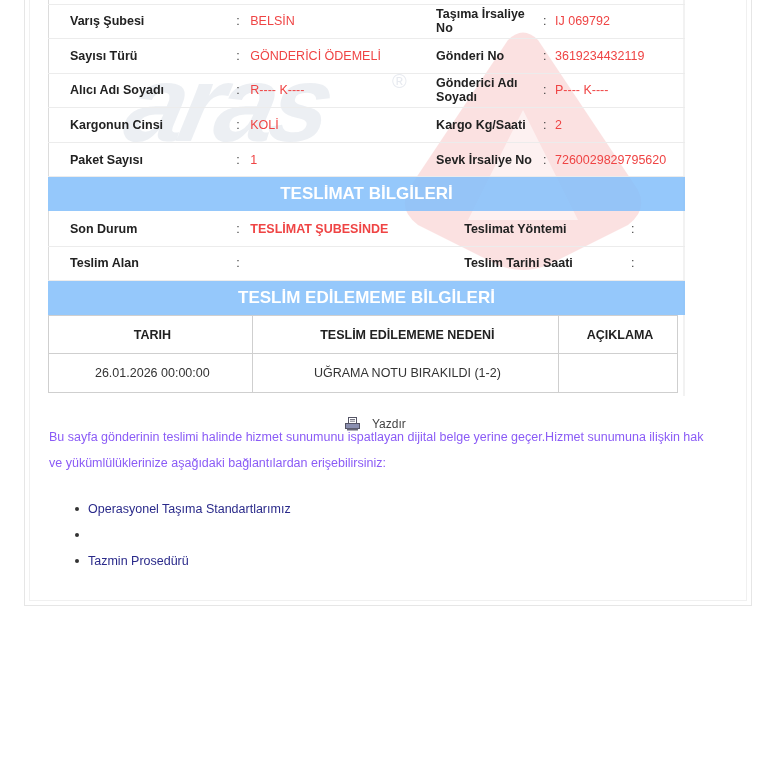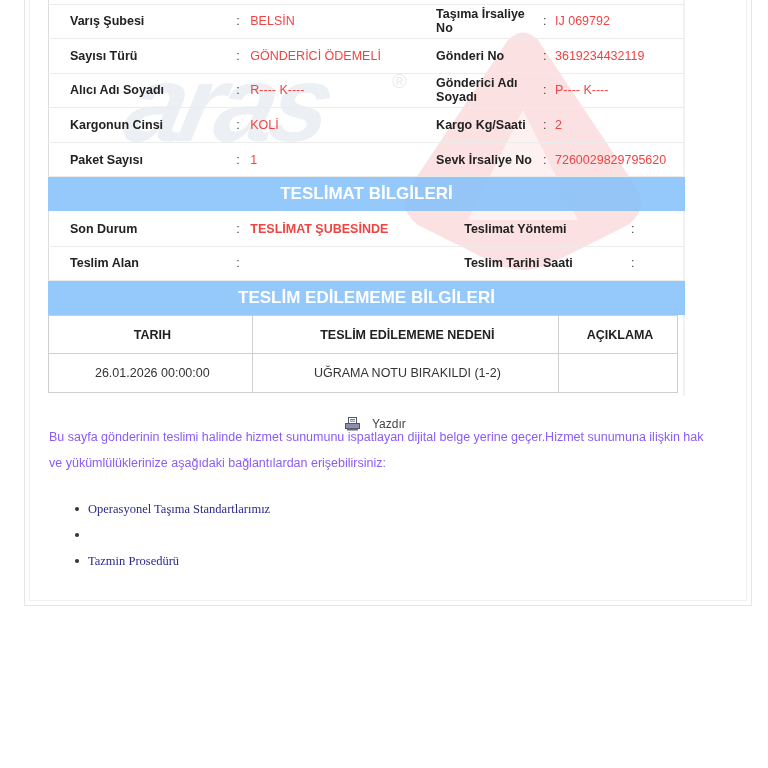--- a/index.html
+++ b/index.html
@@ -49,21 +49,21 @@
   table.fail td { height: 39px; color: #333; }
 
   .print-row { position: absolute; left: 345px; top: 397px; font-size: 12px; color: #444; display: flex; align-items: center; gap: 12px; z-index: 2; margin-top: 20px; }
   .printer-icon { width: 15px; height: 14px; position: relative; }
 
   .notice { position: absolute; left: 49px; top: 425px; width: 670px; font-size: 12.5px; color: #8b5cf6; line-height: 25.5px; z-index: 2; }
 
   .links { position: absolute; left: 75px; top: 496px; list-style: none; font-size: 12.5px; z-index: 2; }
   .links li { height: 26px; line-height: 22px; display: flex; align-items: center; }
   .links .bullet { width: 4px; height: 4px; border-radius: 50%; background: #333; margin-right: 9px; display: inline-block; }
-  .links a { color: #2a2a8a; text-decoration: none; font-family: Liberation Serif, serif; }
+  .links a { color: #2a2a8a; text-decoration: none; }
 </style>
 </head>
 <body>
 
 <div class="outer-frame"></div>
 <div class="right-rule"></div>
 
 <div class="watermark wm-text">aras</div>
 <div class="watermark wm-reg">®</div>
 <svg class="watermark wm-tri" viewBox="0 0 250 240">

